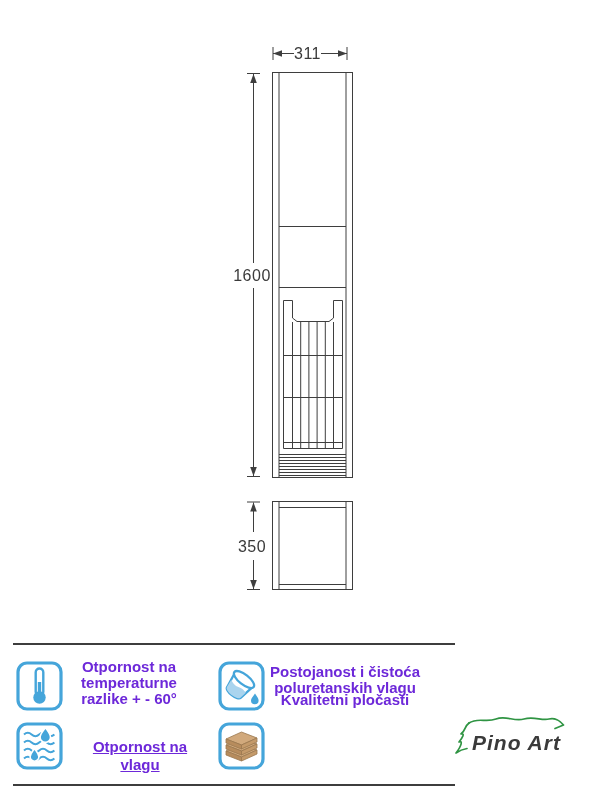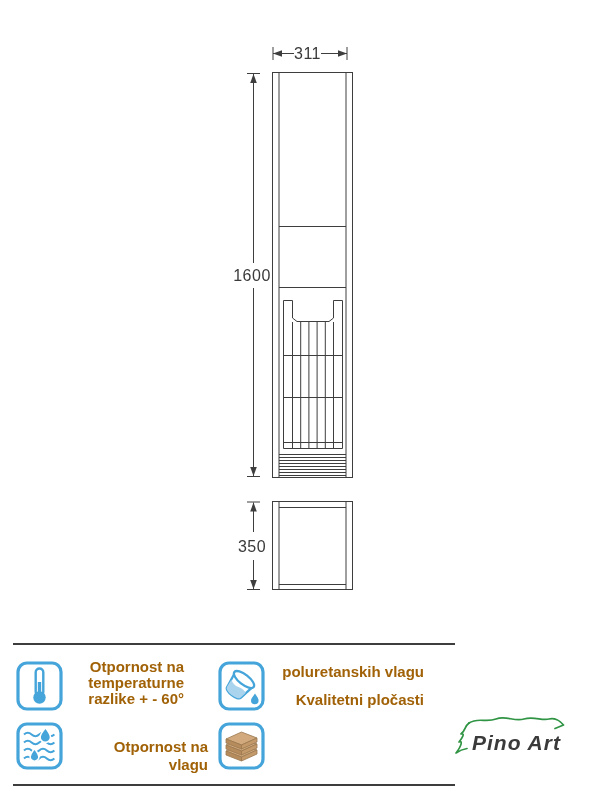--- a/index.html
+++ b/index.html
@@ -3,24 +3,24 @@
 <meta charset="utf-8">
 <style>
   html,body{margin:0;padding:0;}
   body{
     width:600px;height:800px;position:relative;overflow:hidden;
     background:#ffffff;font-family:"Liberation Sans",sans-serif;
   }
   .abs{position:absolute;}
   .sep{position:absolute;height:2px;background:#3d3d3d;}
   .feature-text{
-    position:absolute;font-weight:600;color:#a16207;
-    font-size:15px;line-height:16px;text-align:right;
+    position:absolute;font-weight:600;color:#6d28d9;
+    font-size:15px;line-height:16px;text-align:center;
   }
-  .feature-text.single{line-height:18px;}
+  .feature-text.single{line-height:18px;text-decoration:underline;}
   svg text{font-family:"Liberation Sans",sans-serif;}
 </style>
 </head>
 <body>
 
 <svg class="abs" style="left:0;top:0" width="600" height="630" viewBox="0 0 600 630">
 
   <g stroke="#3e3e3e" stroke-width="1" fill="none">
     <rect x="272.5" y="72.5" width="80" height="405" fill="#ffffff"></rect>
     <line x1="279" y1="72.5" x2="279" y2="477.5"></line>
@@ -134,20 +134,21 @@
     <rect x="2" y="2" width="43" height="46" rx="9" fill="#ffffff" stroke="#45a5da" stroke-width="3.2"></rect>
     <g transform="rotate(38 22 23)">
       <path d="M11,17 L13.8,33.5 a8.6,3.4 0 0 0 17.2,0 L33.8,17" fill="#ffffff" stroke="#45a5da" stroke-width="2.3" stroke-linejoin="round"></path>
       <path d="M12.6,25 q5,3.2 10,1.4 q5,-1.8 9.4,0 L30.8,33.5 a8.6,3.4 0 0 1 -17.2,0 z" fill="#aad4ee"></path>
       <ellipse cx="22.4" cy="17" rx="12.2" ry="5" fill="#ffffff" stroke="#45a5da" stroke-width="2.3"></ellipse>
     </g>
     <path d="M37,32.5 c2.2,3.4 3.6,4.9 3.6,7 a3.8,3.8 0 1,1 -7.6,0 c0,-2.1 1.8,-3.6 4,-7 z" fill="#45a5da"></path>
   </svg>
 </div>
 <div class="feature-text" style="left:266px;top:664px;width:158px">
+  <div>Postojanost i čistoća</div>
   <div>poluretanskih vlagu</div>
 </div>
 
 <div class="abs" style="left:218px;top:722px">
   <svg width="47" height="48" viewBox="0 0 47 48">
     <rect x="2" y="2" width="43" height="44" rx="9" fill="#ffffff" stroke="#45a5da" stroke-width="3.2"></rect>
     <g stroke="#9a7950" stroke-width="0.8" stroke-linejoin="round">
       <g>
         <path d="M8,29 L23.5,22 L39,28 L23.5,35 z" fill="#d1a97c"></path>
         <path d="M8,29 L8,33 L23.5,39 L23.5,35 z" fill="#b78c5d"></path>

